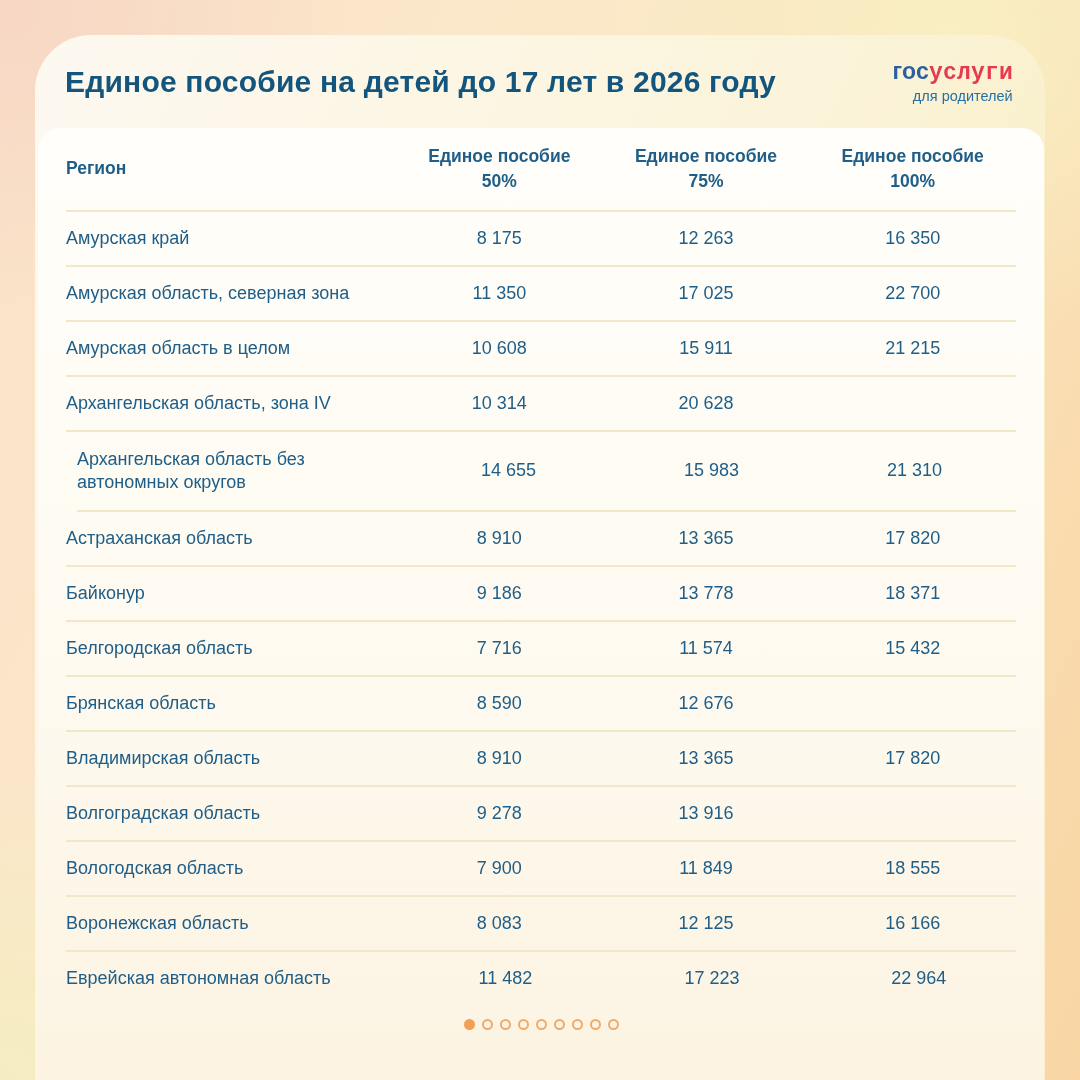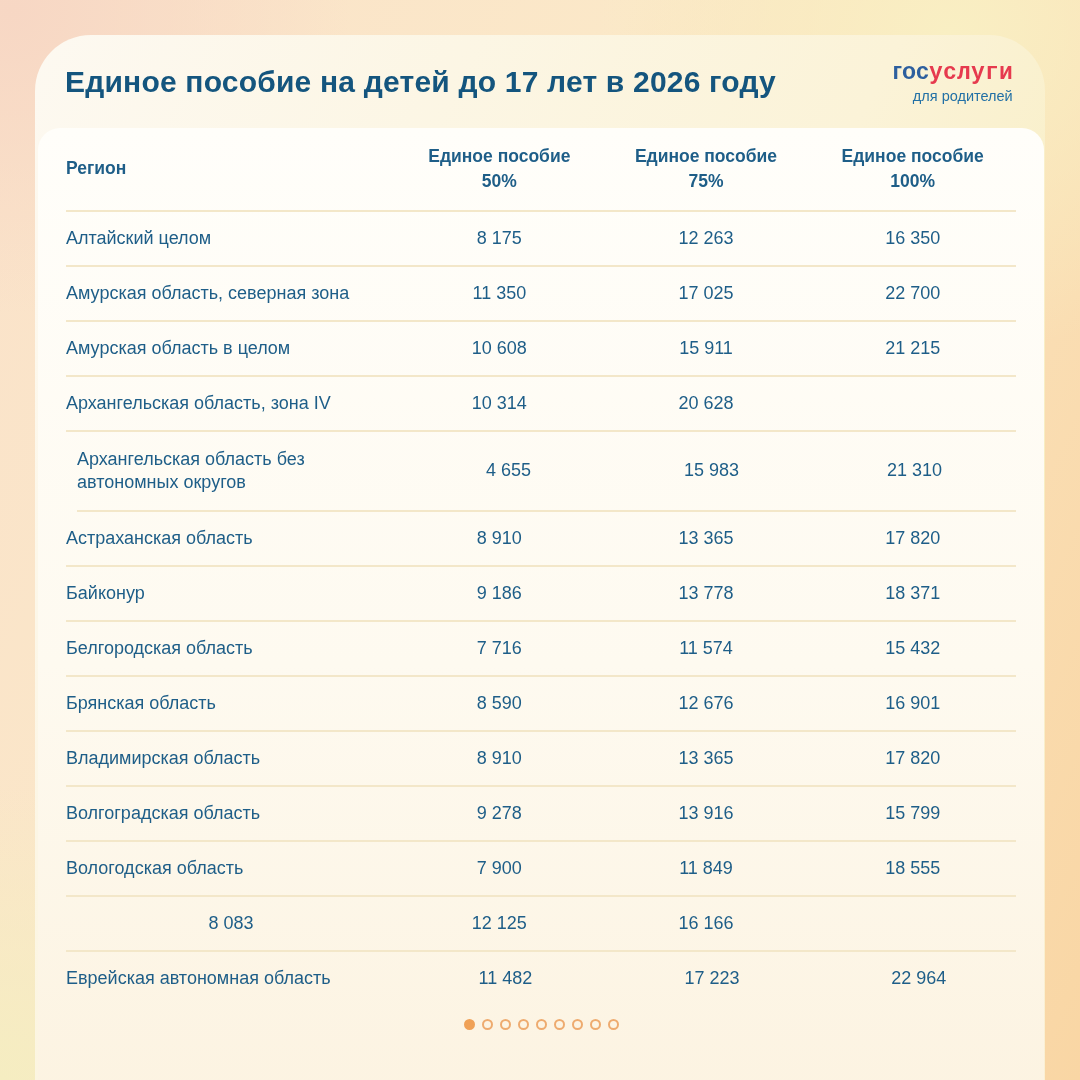--- a/index.html
+++ b/index.html
@@ -68,21 +68,21 @@
   <div class="table-card">
     <div class="row head-row">
       <div class="cell th">Регион</div>
       <div class="cell num th"><span>Единое пособие</span><br><span>50%</span></div>
       <div class="cell num th"><span>Единое пособие</span><br><span>75%</span></div>
       <div class="cell num th"><span>Единое пособие</span><br><span>100%</span></div>
     </div>
 
     <div id="rows">
         <div class="row body-row">
-          <div class="cell region">Алтайский целом</div>
+          <div class="cell region">Амурская край</div>
           <div class="cell num">8 175</div>
           <div class="cell num">12 263</div>
           <div class="cell num">16 350</div>
         </div>
         <div class="row body-row">
           <div class="cell region">Амурская область, северная зона</div>
           <div class="cell num">11 350</div>
           <div class="cell num">17 025</div>
           <div class="cell num">22 700</div>
         </div>
@@ -92,21 +92,21 @@
           <div class="cell num">15 911</div>
           <div class="cell num">21 215</div>
         </div>
         <div class="row body-row">
           <div class="cell region">Архангельская область, зона IV</div>
           <div class="cell num">10 314</div>
           <div class="cell num">20 628</div>
         </div>
         <div class="row body-row tall">
           <div class="cell region">Архангельская область без автономных округов</div>
-          <div class="cell num">4 655</div>
+          <div class="cell num">14 655</div>
           <div class="cell num">15 983</div>
           <div class="cell num">21 310</div>
         </div>
         <div class="row body-row">
           <div class="cell region">Астраханская область</div>
           <div class="cell num">8 910</div>
           <div class="cell num">13 365</div>
           <div class="cell num">17 820</div>
         </div>
         <div class="row body-row">
@@ -118,41 +118,40 @@
         <div class="row body-row">
           <div class="cell region">Белгородская область</div>
           <div class="cell num">7 716</div>
           <div class="cell num">11 574</div>
           <div class="cell num">15 432</div>
         </div>
         <div class="row body-row">
           <div class="cell region">Брянская область</div>
           <div class="cell num">8 590</div>
           <div class="cell num">12 676</div>
-          <div class="cell num">16 901</div>
         </div>
         <div class="row body-row">
           <div class="cell region">Владимирская область</div>
           <div class="cell num">8 910</div>
           <div class="cell num">13 365</div>
           <div class="cell num">17 820</div>
         </div>
         <div class="row body-row">
           <div class="cell region">Волгоградская область</div>
           <div class="cell num">9 278</div>
           <div class="cell num">13 916</div>
-          <div class="cell num">15 799</div>
         </div>
         <div class="row body-row">
           <div class="cell region">Вологодская область</div>
           <div class="cell num">7 900</div>
           <div class="cell num">11 849</div>
           <div class="cell num">18 555</div>
         </div>
         <div class="row body-row">
+          <div class="cell region">Воронежская область</div>
           <div class="cell num">8 083</div>
           <div class="cell num">12 125</div>
           <div class="cell num">16 166</div>
         </div>
         <div class="row body-row">
           <div class="cell region">Еврейская автономная область</div>
           <div class="cell num">11 482</div>
           <div class="cell num">17 223</div>
           <div class="cell num">22 964</div>
         </div>

